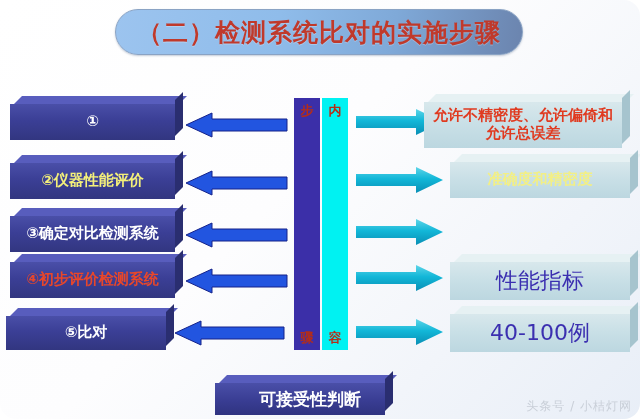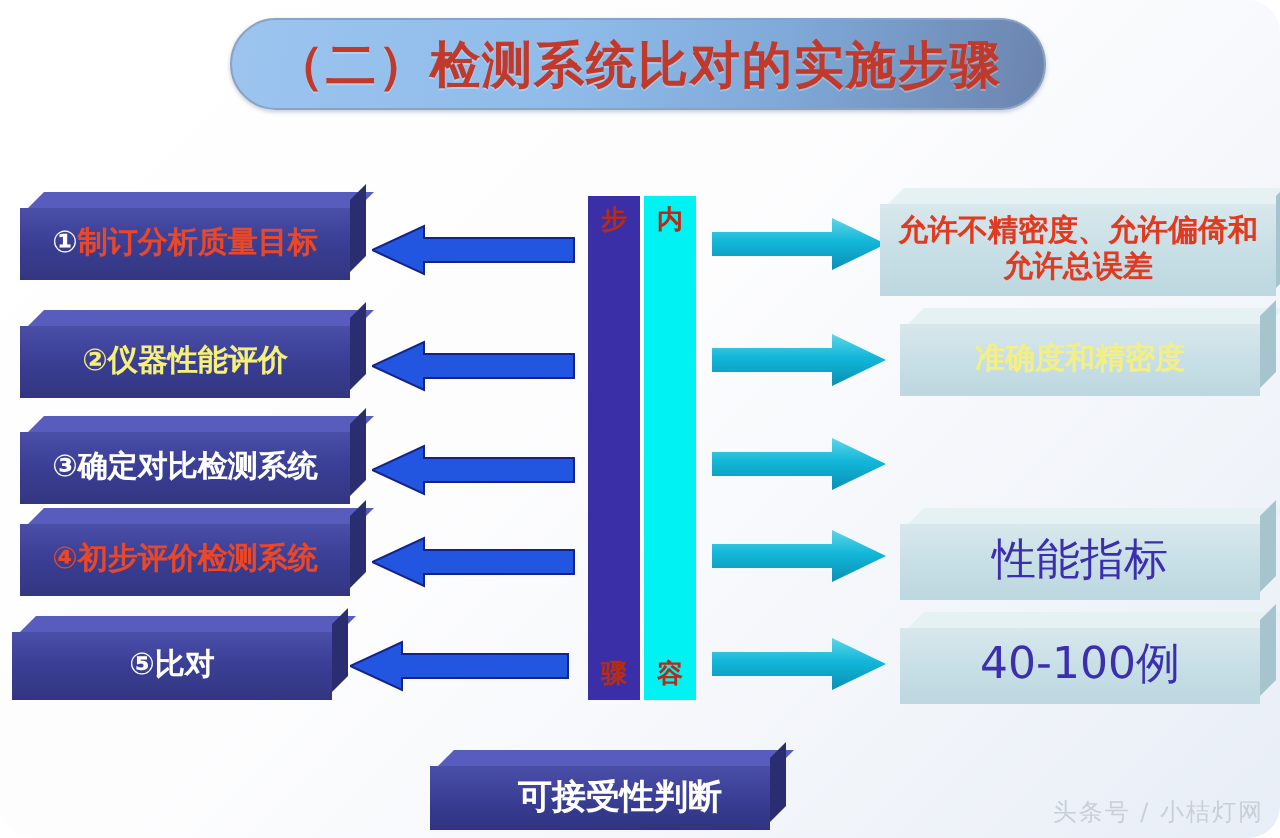--- a/index.html
+++ b/index.html
@@ -149,21 +149,20 @@
 
   <div class="title-pill">
     <span class="title-text">（二）检测系统比对的实施步骤</span>
   </div>
 
   <div class="box3d leftbox" style="left:10px; top:104px; width:165px; height:36px;">
     <div class="top"></div>
     <div class="side"></div>
     <div class="face">
       <span class="txt-white">①</span>
-        <span class="txt-red">制订分析质量目标</span>
     </div>
   </div>
 
   <div class="box3d leftbox" style="left:10px; top:163px; width:165px; height:36px;">
     <div class="top"></div>
     <div class="side"></div>
     <div class="face">
       <span class="txt-yellow">②</span>
         <span class="txt-yellow">仪器性能评价</span>
     </div>
@@ -237,21 +236,21 @@
   <svg class="arrow" style="left:356px; top:218px;" width="88" height="28">
     <polygon points="0,8 60,8 60,1 87,14 60,27 60,20 0,20" fill="url(#ag1)"></polygon>
   </svg>
   <svg class="arrow" style="left:356px; top:264px;" width="88" height="28">
     <polygon points="0,8 60,8 60,1 87,14 60,27 60,20 0,20" fill="url(#ag1)"></polygon>
   </svg>
   <svg class="arrow" style="left:356px; top:318px;" width="88" height="28">
     <polygon points="0,8 60,8 60,1 87,14 60,27 60,20 0,20" fill="url(#ag1)"></polygon>
   </svg>
 
-  <div class="box3d rightbox" style="left:440px; top:102px; width:198px; height:46px;">
+  <div class="box3d rightbox" style="left:424px; top:102px; width:198px; height:46px;">
     <div class="top"></div>
     <div class="side"></div>
     <div class="face">
       <div>
         <div class="txt-rred">允许不精密度、允许偏倚和</div>
         <div class="txt-rred">允许总误差</div>
       </div>
     </div>
   </div>
 

